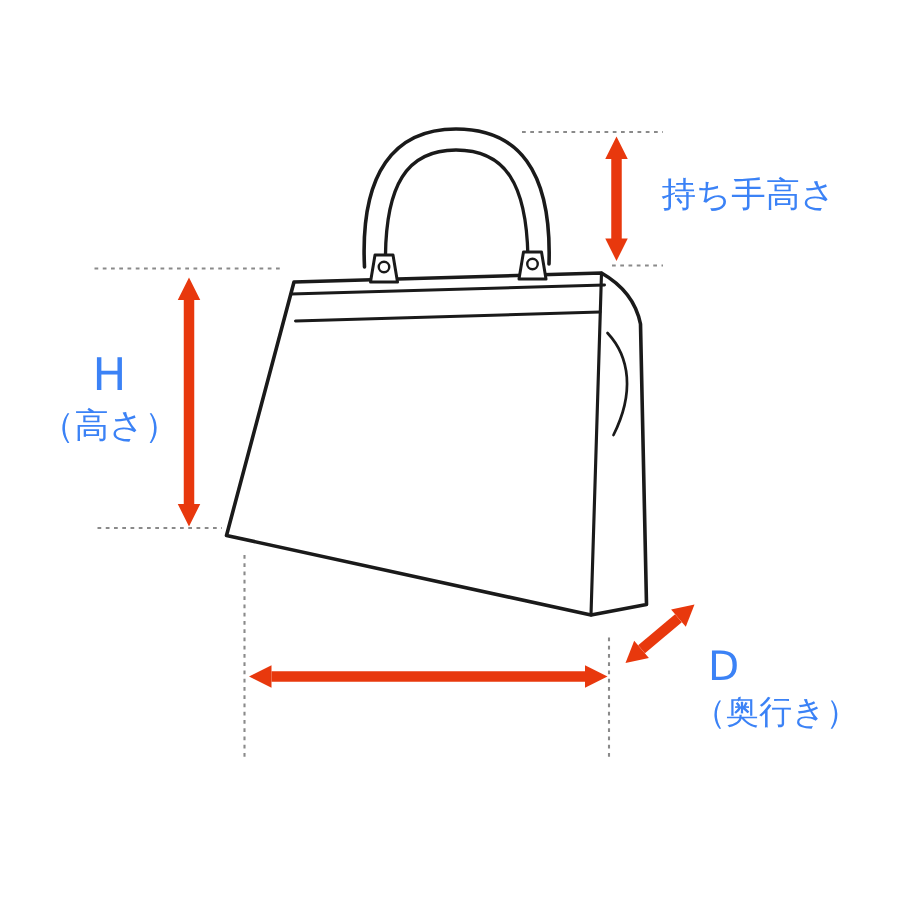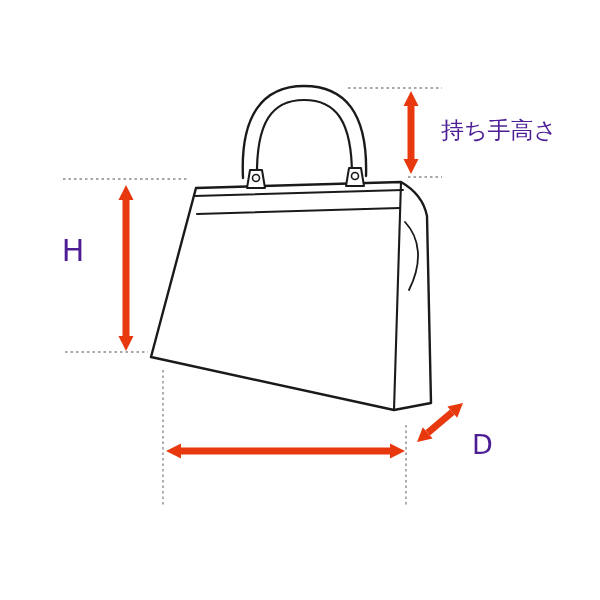--- a/index.html
+++ b/index.html
@@ -24,21 +24,21 @@
   .guide {
     stroke: var(--guide, #8a8a8a);
     stroke-width: 1.4;
     stroke-dasharray: 2.5 3;
     fill: none;
   }
   .arrow-shaft { stroke: var(--arrow, #e8380d); stroke-width: 7; fill: none; }
   .arrow-head { fill: var(--arrow, #e8380d); stroke: none; }
   .label {
     position: absolute;
-    color: #4c1d95;
+    color: #3b82f6;
     white-space: nowrap;
     line-height: 1.25;
   }
   .label-handle { left: 441px; top: 116px; font-size: 23px; }
   .label-height { left: 14px; top: 232px; width: 118px; text-align: center; }
   .label-height .sym { font-size: 30px; display: block; }
   .label-height .name { font-size: 23px; display: block; }
   .label-width { left: 205px; top: 474px; width: 170px; text-align: center; font-size: 25px; }
   .label-depth { left: 462px; top: 428px; }
   .label-depth .sym { font-size: 27px; display: block; padding-left: 10px; }
@@ -106,20 +106,22 @@
         <polygon class="arrow-head" points="463,403 457.2,417.8 447.4,406.4"></polygon>
         <polygon class="arrow-head" points="417,442 432.6,438.6 422.8,427.2"></polygon>
       </g>
     </g>
   </svg>
 
   <div class="label label-handle">持ち手高さ</div>
 
   <div class="label label-height">
     <span class="sym">H</span>
+    <span class="name">（高さ）</span>
   </div>
 
 
   <div class="label label-depth">
     <span class="sym">D</span>
+    <span class="name">（奥行き）</span>
   </div>
 
 </div>
 
 </body></html>

